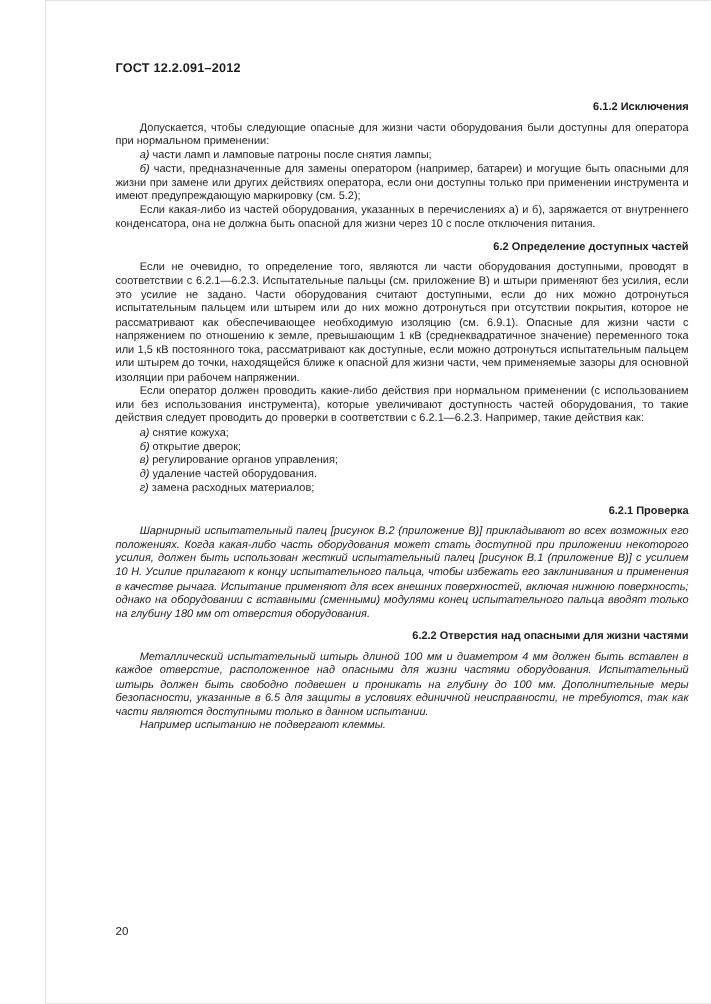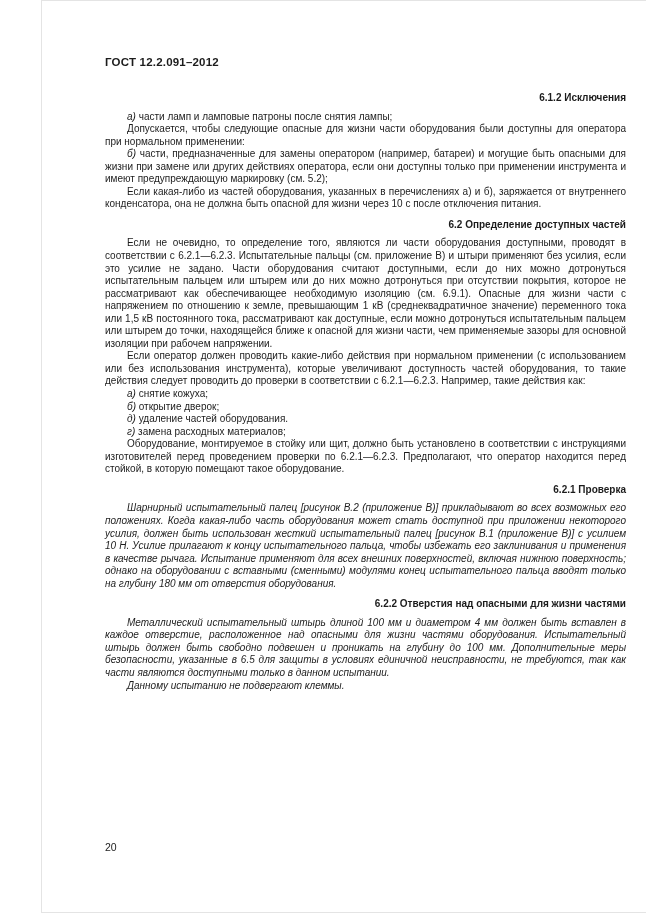--- a/index.html
+++ b/index.html
@@ -63,33 +63,33 @@
   }
 </style>
 </head>
 <body>
 
 <div class="page">
   <div class="doc-header">ГОСТ 12.2.091–2012</div>
 
   <div class="doc-content" id="doc-content">
       <p class="heading">6.1.2 Исключения</p>
+      <p class="para">Допускается, чтобы следующие опасные для жизни части оборудования были доступны для оператора при нормальном применении:</p>
       <p class="para"><span class="marker">а) </span>части ламп и ламповые патроны после снятия лампы;</p>
-      <p class="para">Допускается, чтобы следующие опасные для жизни части оборудования были доступны для оператора при нормальном применении:</p>
       <p class="para"><span class="marker">б) </span>части, предназначенные для замены оператором (например, батареи) и могущие быть опасными для жизни при замене или других действиях оператора, если они доступны только при применении инструмента и имеют предупреждающую маркировку (см. 5.2);</p>
       <p class="para">Если какая-либо из частей оборудования, указанных в перечислениях а) и б), заряжается от внутреннего конденсатора, она не должна быть опасной для жизни через 10 с после отключения питания.</p>
       <p class="heading">6.2 Определение доступных частей</p>
       <p class="para">Если не очевидно, то определение того, являются ли части оборудования доступными, проводят в соответствии с 6.2.1—6.2.3. Испытательные пальцы (см. приложение В) и штыри применяют без усилия, если это усилие не задано. Части оборудования считают доступными, если до них можно дотронуться испытательным пальцем или штырем или до них можно дотронуться при отсутствии покрытия, которое не рассматривают как обеспечивающее необходимую изоляцию (см. 6.9.1). Опасные для жизни части с напряжением по отношению к земле, превышающим 1 кВ (среднеквадратичное значение) переменного тока или 1,5 кВ постоянного тока, рассматривают как доступные, если можно дотронуться испытательным пальцем или штырем до точки, находящейся ближе к опасной для жизни части, чем применяемые зазоры для основной изоляции при рабочем напряжении.</p>
       <p class="para">Если оператор должен проводить какие-либо действия при нормальном применении (с использованием или без использования инструмента), которые увеличивают доступность частей оборудования, то такие действия следует проводить до проверки в соответствии с 6.2.1—6.2.3. Например, такие действия как:</p>
       <p class="para"><span class="marker">а) </span>снятие кожуха;</p>
       <p class="para"><span class="marker">б) </span>открытие дверок;</p>
+      <p class="para"><span class="marker">в) </span>регулирование органов управления;</p>
       <p class="para"><span class="marker">д) </span>удаление частей оборудования.</p>
       <p class="para"><span class="marker">г) </span>замена расходных материалов;</p>
-      <p class="para">Оборудование, монтируемое в стойку или щит, должно быть установлено в соответствии с инструкциями изготовителей перед проведением проверки по 6.2.1—6.2.3. Предполагают, что оператор находится перед стойкой, в которую помещают такое оборудование.</p>
       <p class="heading">6.2.1 Проверка</p>
       <p class="para italic">Шарнирный испытательный палец [рисунок В.2 (приложение В)] прикладывают во всех возможных его положениях. Когда какая-либо часть оборудования может стать доступной при приложении некоторого усилия, должен быть использован жесткий испытательный палец [рисунок В.1 (приложение В)] с усилием 10 Н. Усилие прилагают к концу испытательного пальца, чтобы избежать его заклинивания и применения в качестве рычага. Испытание применяют для всех внешних поверхностей, включая нижнюю поверхность; однако на оборудовании с вставными (сменными) модулями конец испытательного пальца вводят только на глубину 180 мм от отверстия оборудования.</p>
       <p class="heading">6.2.2 Отверстия над опасными для жизни частями</p>
       <p class="para italic">Металлический испытательный штырь длиной 100 мм и диаметром 4 мм должен быть вставлен в каждое отверстие, расположенное над опасными для жизни частями оборудования. Испытательный штырь должен быть свободно подвешен и проникать на глубину до 100 мм. Дополнительные меры безопасности, указанные в 6.5 для защиты в условиях единичной неисправности, не требуются, так как части являются доступными только в данном испытании.</p>
-      <p class="para italic">Данному испытанию не подвергают клеммы.</p>
+      <p class="para italic">Например испытанию не подвергают клеммы.</p>
     </div>
 
   <div class="page-number">20</div>
 </div>
 
 </body></html>

